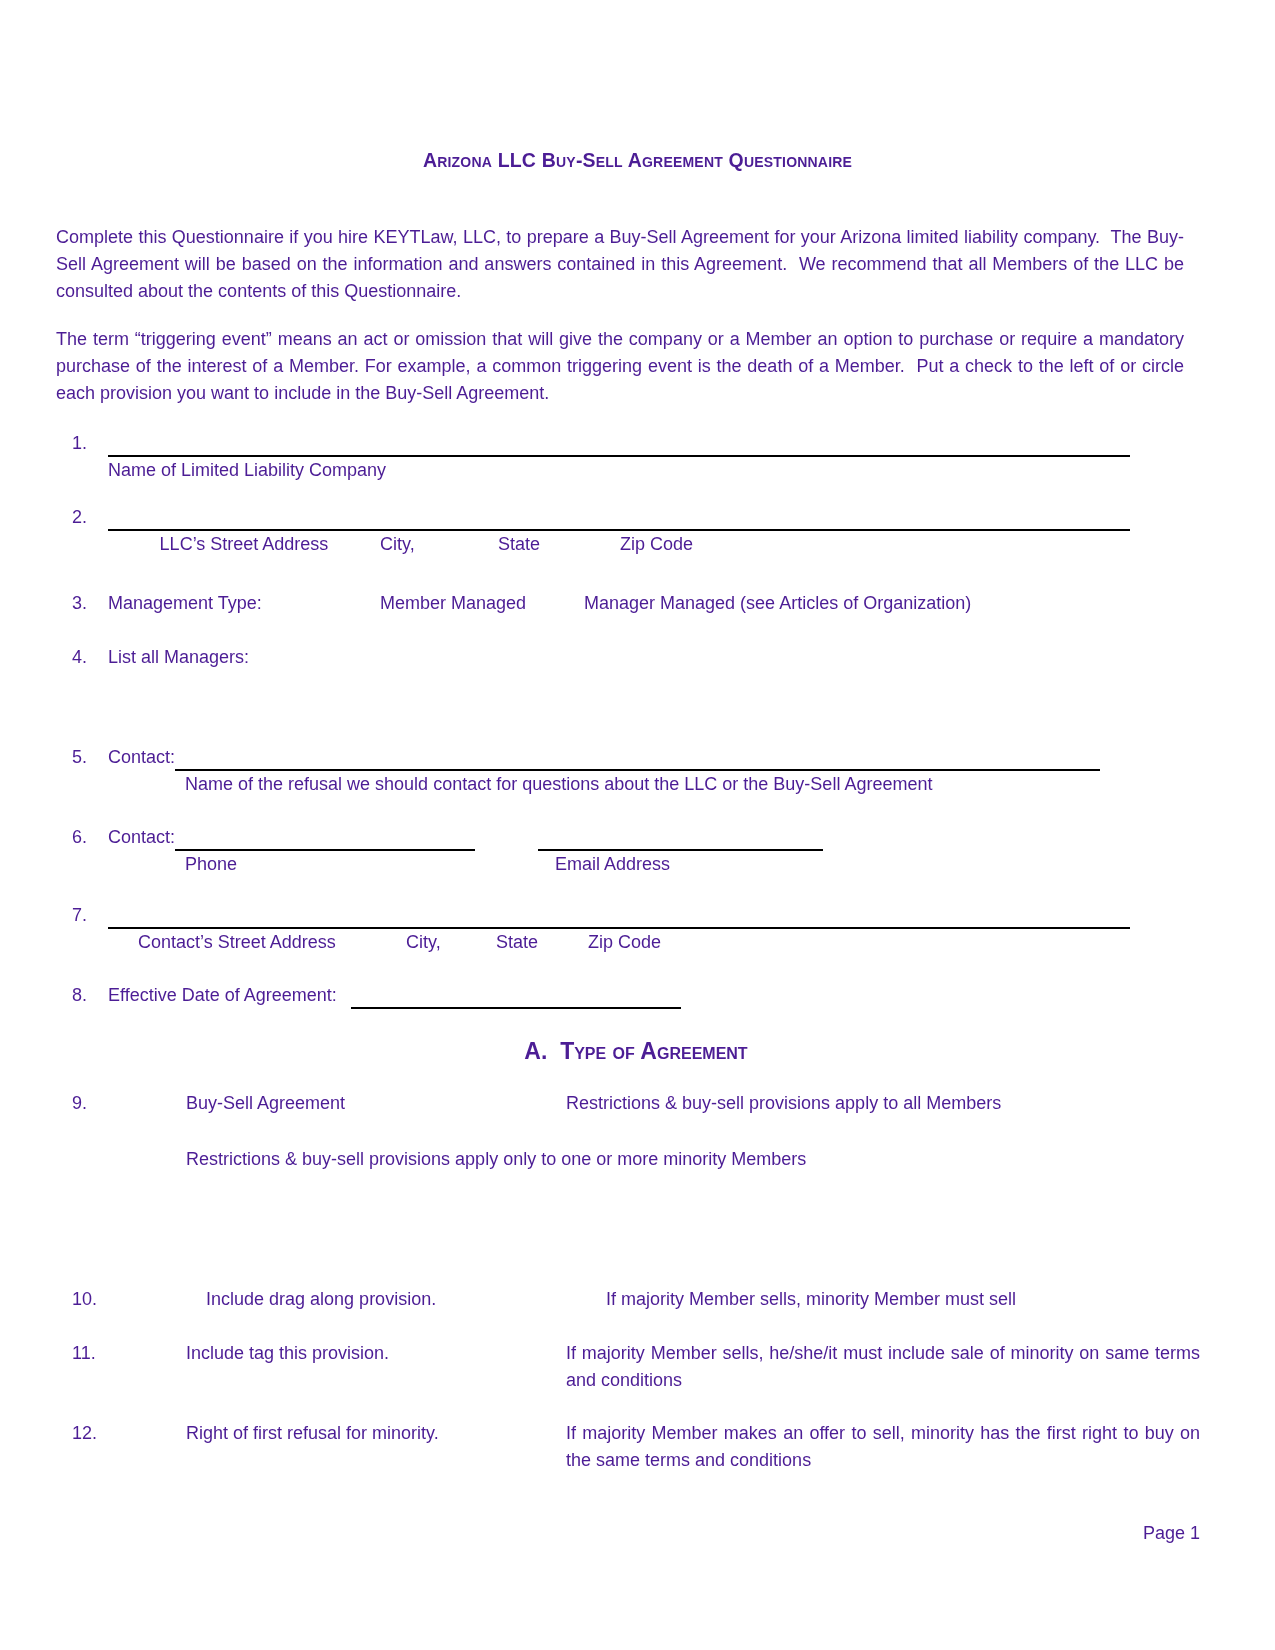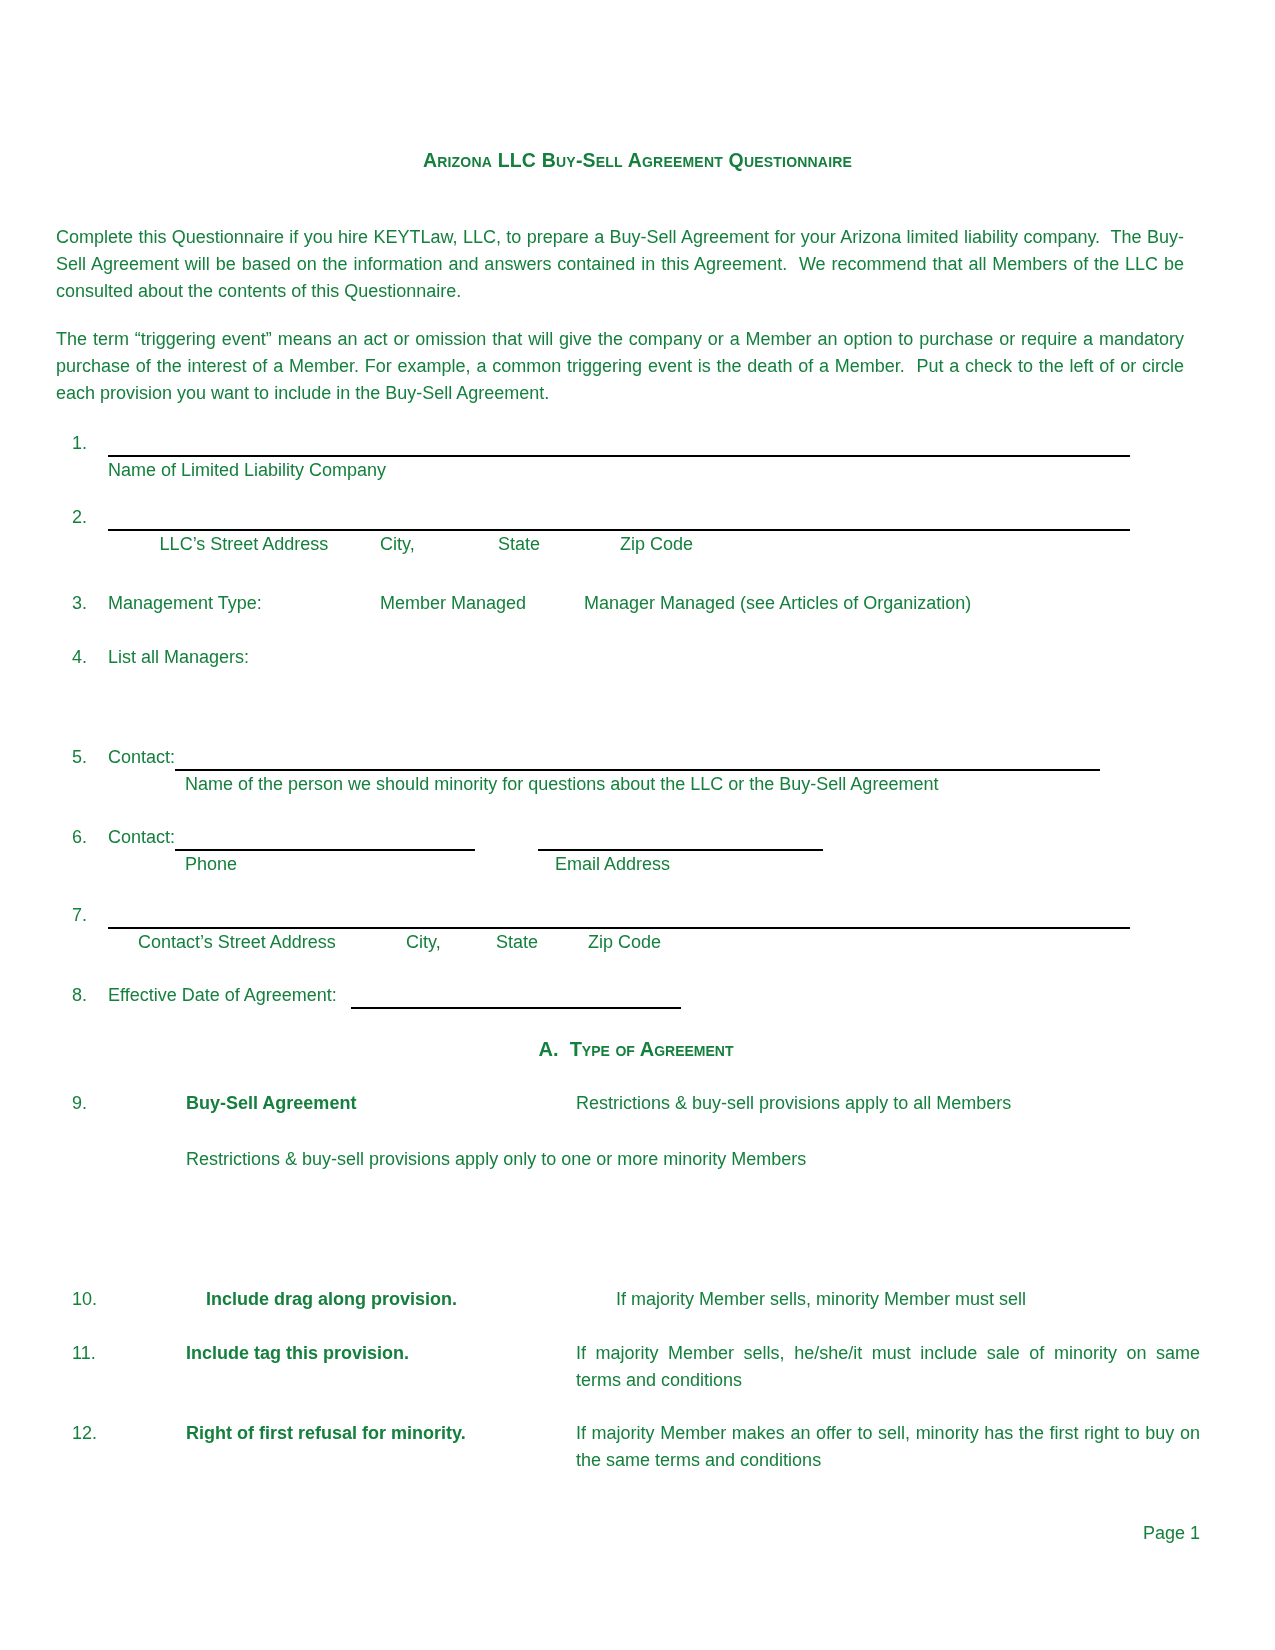--- a/index.html
+++ b/index.html
@@ -1,21 +1,21 @@
 <!DOCTYPE html>
 <html><head>
 <meta charset="utf-8">
 <style>
   html,body{margin:0;padding:0;background:#ffffff;}
   .page{
     position:relative;
     width:1275px;height:1650px;
     background:#ffffff;
     font-family:"Liberation Sans",sans-serif;
-    font-size:18px;line-height:1.5;color:#15803d;
+    font-size:18px;line-height:1.5;color:#4c1d95;
     overflow:hidden;
   }
   .doc-title{
     position:absolute;top:146px;left:0;width:1275px;
     margin:0;text-align:center;
     font-size:19.5px;font-weight:bold;font-variant:small-caps;
     letter-spacing:0.2px;
   }
   .para{
     position:absolute;left:56px;width:1128px;margin:0;
@@ -44,27 +44,27 @@
   .phone-line{flex:0 0 300px;} .q6gap{flex:0 0 63px;} .email-line{flex:0 0 285px;}
   .q6cap1{width:370px;margin-left:77px;}
   
   .date-line{flex:0 0 330px;margin-left:14px;}
   .q1{top:430px;} .q2{top:504px;} .q3{top:590px;} .q4{top:644px;}
   .q5{top:744px;} .q6{top:824px;} .q7{top:902px;} .q8{top:982px;}
   .q5 .caption{margin-left:113px;}
 
   .sec-head{
     position:absolute;left:72px;width:1128px;margin:0;
-    text-align:center;font-size:20px;font-weight:bold;font-variant:small-caps;
+    text-align:center;font-size:23px;font-weight:bold;font-variant:small-caps;
   }
   .head-a{top:1034px;} .head-b{top:1224px;}
 
   .prov-row{position:absolute;left:72px;width:1128px;display:flex;align-items:flex-start;}
   .prov-num{flex:0 0 114px;}
-  .prov-opt{flex:0 0 380px;padding-right:10px;font-weight:bold;}
+  .prov-opt{flex:0 0 380px;padding-right:0;}
   .prov-desc{flex:1 1 auto;text-align:justify;}
   .r9a{top:1090px;} .r9b{top:1146px;}
   .r10{top:1286px;gap:20px;} .r11{top:1340px;} .r12{top:1420px;}
 
   .page-number{
     position:absolute;top:1520px;right:75px;text-align:right;
   }
 </style>
 </head>
 <body>
@@ -112,21 +112,21 @@
       <span>List all Managers:</span>
     </div>
   </div>
 
   <div class="item q5">
     <div class="row">
       <span class="num">5.</span>
       <span>Contact:</span>
       <span class="fill-line grow mr100"></span>
     </div>
-    <div class="caption">Name of the person we should minority for questions about the LLC or the Buy-Sell Agreement</div>
+    <div class="caption">Name of the refusal we should contact for questions about the LLC or the Buy-Sell Agreement</div>
   </div>
 
   <div class="item q6">
     <div class="row">
       <span class="num">6.</span>
       <span>Contact:</span>
       <span class="fill-line phone-line"></span>
       <span class="q6gap"></span>
       <span class="fill-line email-line"></span>
     </div>

